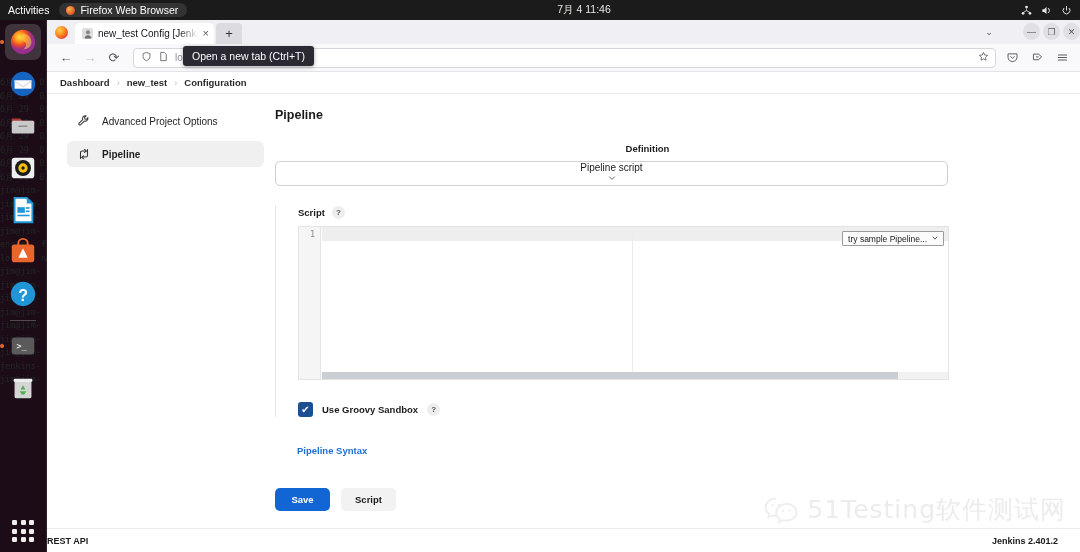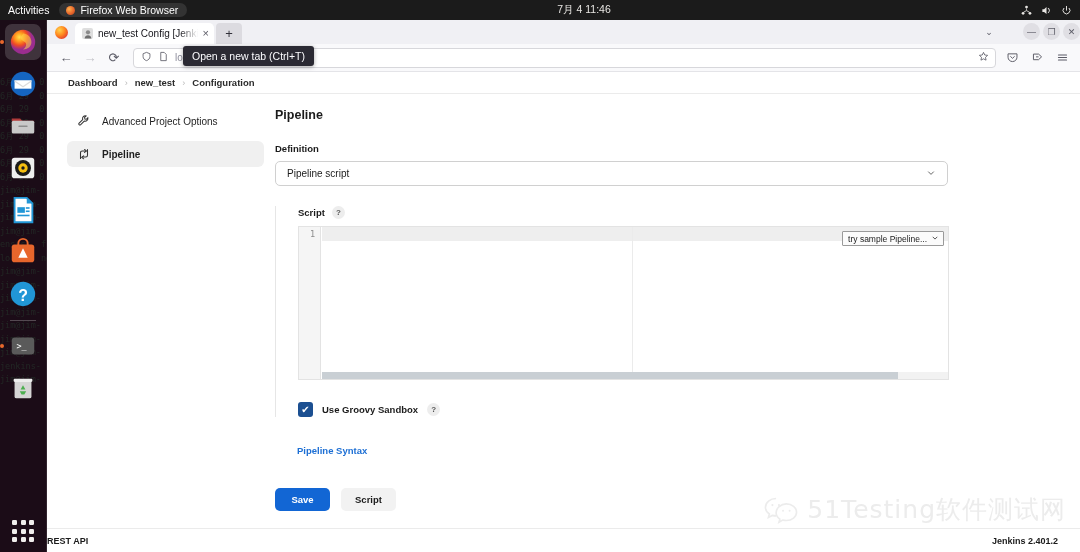--- a/index.html
+++ b/index.html
@@ -155,21 +155,21 @@
     box-shadow: 0 1px 4px rgba(0,0,0,.35);
   }
 
   
   #page {
     flex: 1; background: #ffffff; position: relative; overflow: hidden;
     display: flex; flex-direction: column;
   }
   #breadcrumbs {
     height: 22px; display: flex; align-items: center; gap: 7px;
-    padding-left: 21px; font-size: 9.5px; color: #2b2b2b; font-weight: 700;
+    padding-left: 13px; font-size: 9.5px; color: #2b2b2b; font-weight: 700;
     border-bottom: 1px solid #ebebeb; background: #fff;
   }
   #breadcrumbs .crumb { color: #2b2b2b; }
   #breadcrumbs .sep { color: #b9b9b9; font-weight: 400; font-size: 9px; }
 
   #body-cols { flex: 1; display: flex; padding-top: 14px; }
   #sidebar { width: 228px; flex: none; padding-left: 20px; }
   #sidebar h1 {
     font-size: 16.5px; font-weight: 700; color: #1b1b1b; margin-bottom: 22px;
     letter-spacing: -.2px;
@@ -178,25 +178,25 @@
     display: flex; align-items: center; gap: 11px;
     height: 26px; padding: 0 10px; border-radius: 6px;
     font-size: 10px; color: #1f1f1f; margin-bottom: 7px; width: 197px;
   }
   .side-item.selected { background: #f0f0f0; font-weight: 700; }
   .side-item .sico { width: 14px; height: 14px; flex: none; color: #333; }
   .side-item .sico svg { display: block; }
 
   #main { flex: 1; padding-right: 60px; }
   #main h2 { font-size: 12.5px; font-weight: 700; color: #1b1b1b; margin-bottom: 21px; }
-  .field-label { font-size: 9.5px; font-weight: 700; color: #1b1b1b; margin-bottom: 7px; }
+  .field-label { font-size: 9.5px; font-weight: 700; color: #1b1b1b; margin-bottom: 7px; text-align: center; }
   #definition-select {
     width: 673px; height: 25px; border: 1px solid #d0d0d0; border-radius: 5px;
     background: #fff; display: flex; align-items: center; justify-content: space-between;
-    padding: 0 11px; font-size: 10px; color: #1b1b1b;
+    padding: 0 11px; font-size: 10px; color: #1b1b1b; flex-direction: column;
   }
   #definition-select .chev { color: #666; font-size: 9px; }
 
   #script-block { margin-top: 20px; padding-left: 22px; border-left: 1px solid #e6e6e6; }
   #script-head { display: flex; align-items: center; gap: 7px; margin-bottom: 7px; }
   #script-head .lbl { font-size: 9.5px; font-weight: 700; color: #1b1b1b; }
   .help-ico {
     width: 13px; height: 13px; border-radius: 50%; background: #ededed;
     display: inline-flex; align-items: center; justify-content: center;
     font-size: 8px; color: #555; font-weight: 700;

